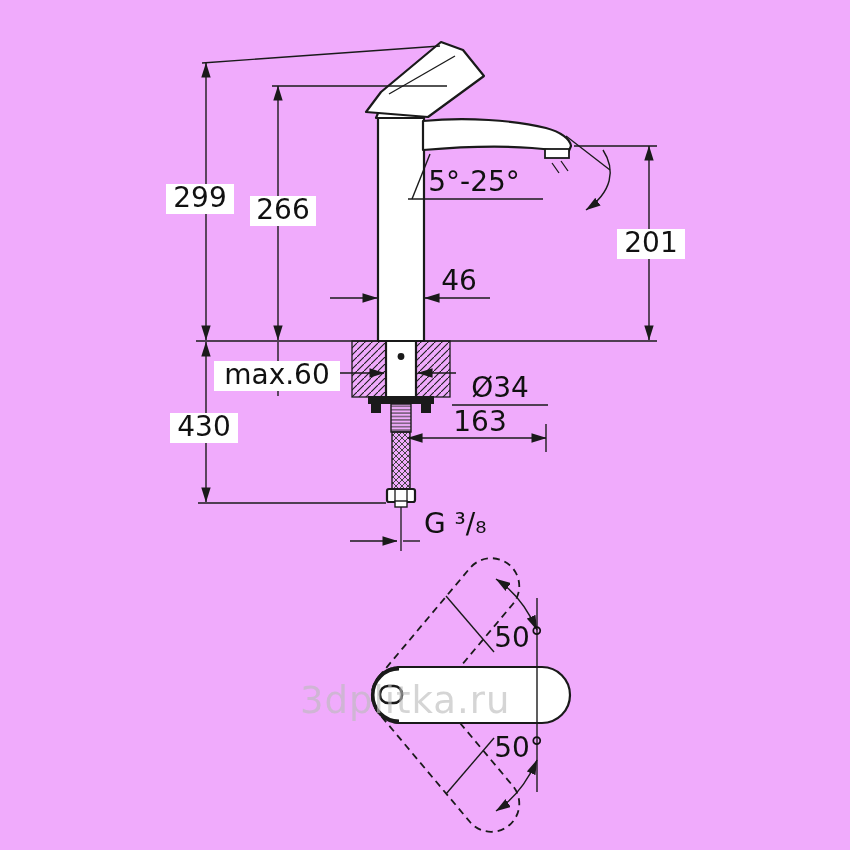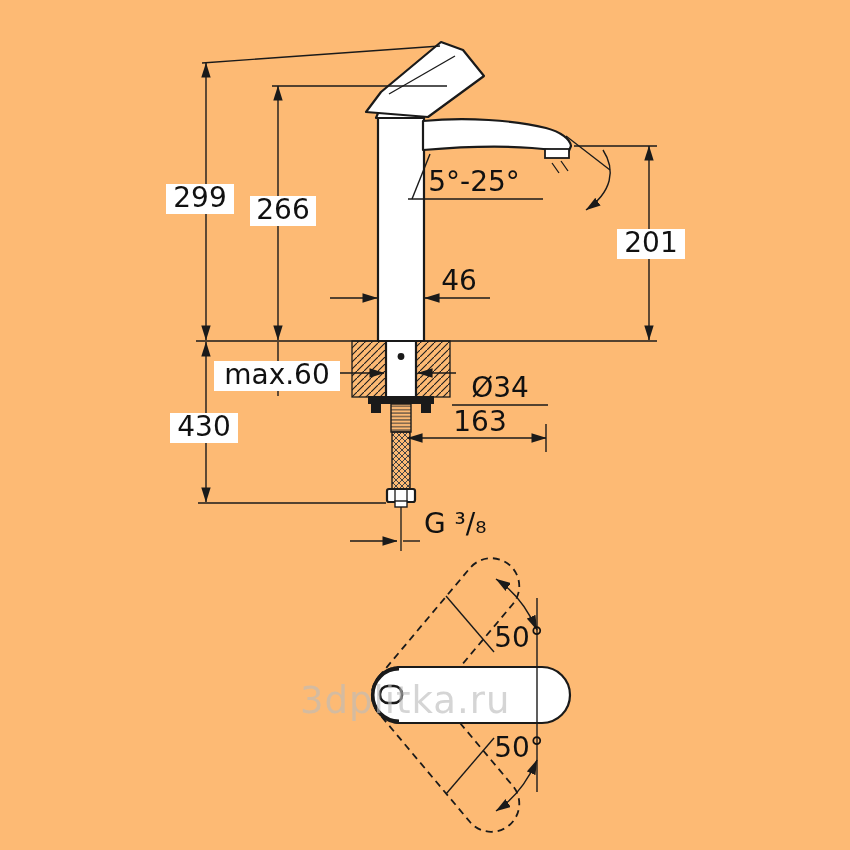--- a/index.html
+++ b/index.html
@@ -1,16 +1,16 @@
 <!DOCTYPE html>
 <html><head>
 <meta charset="utf-8">
 <style>
   html,body{margin:0;padding:0;background:#ffffff;}
-  .canvas{width:850px;height:850px;background:#fdba74;position:relative;overflow:hidden;}
+  .canvas{width:850px;height:850px;background:#f0abfc;position:relative;overflow:hidden;}
   svg{display:block;}
   .obj{stroke:#1a1a1a;stroke-width:2.2;fill:#ffffff;stroke-linejoin:round;}
   .thin{stroke:#1a1a1a;stroke-width:1.3;fill:none;}
   .dim{stroke:#1a1a1a;stroke-width:1.4;fill:none;}
   .dark{fill:#1a1a1a;stroke:none;}
   .dash{stroke:#1a1a1a;stroke-width:1.8;fill:none;stroke-dasharray:7 5;}
   text.dim-label{font-family:"DejaVu Sans",sans-serif;font-size:28px;fill:#111;text-anchor:middle;}
   text.dim-label.start{text-anchor:start;}
   text.wm{font-family:"DejaVu Sans",sans-serif;font-size:37px;fill:#bcbcbc;opacity:.62;letter-spacing:1px;text-anchor:start;}
   .mask{fill:#ffffff;stroke:none;}

